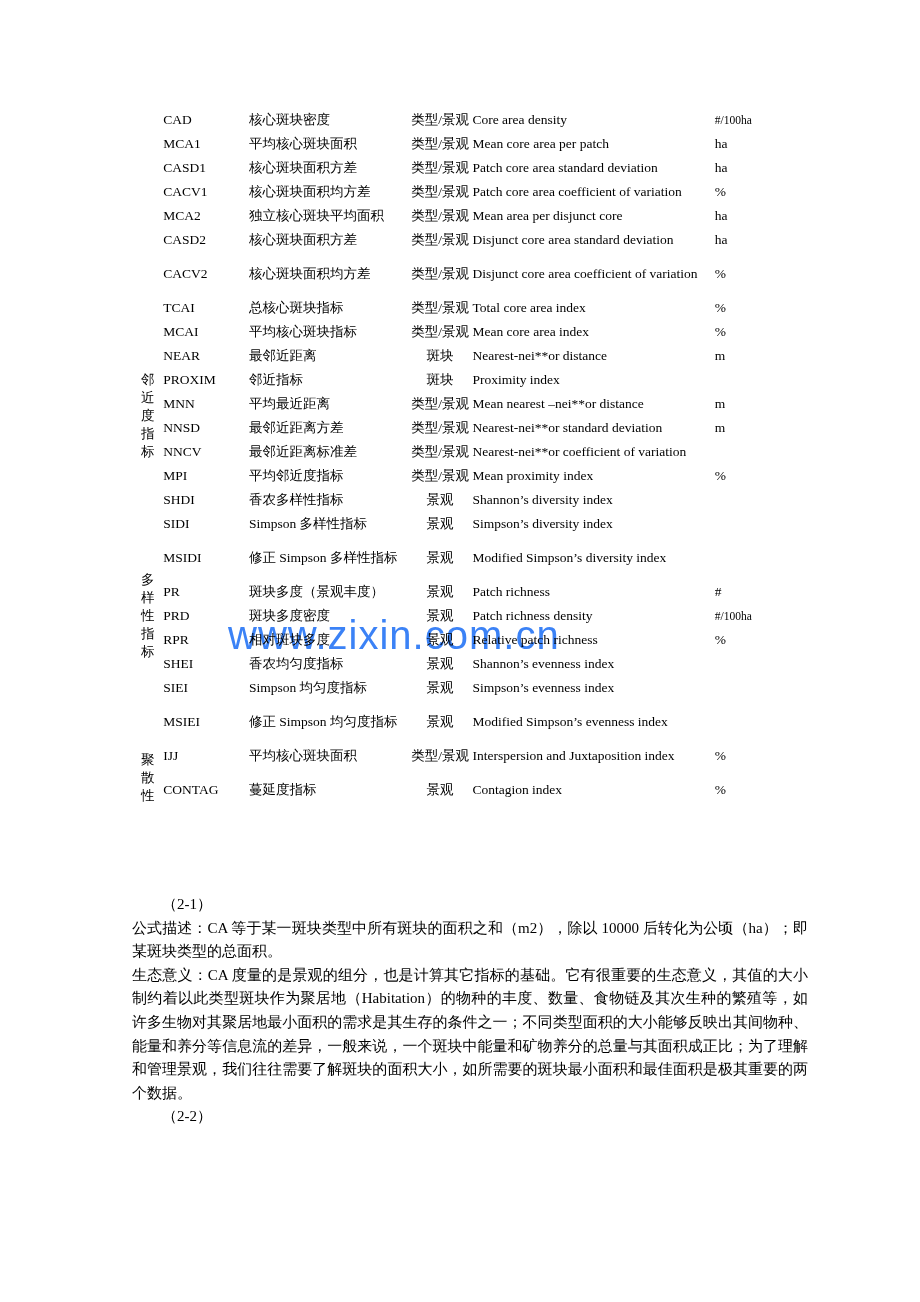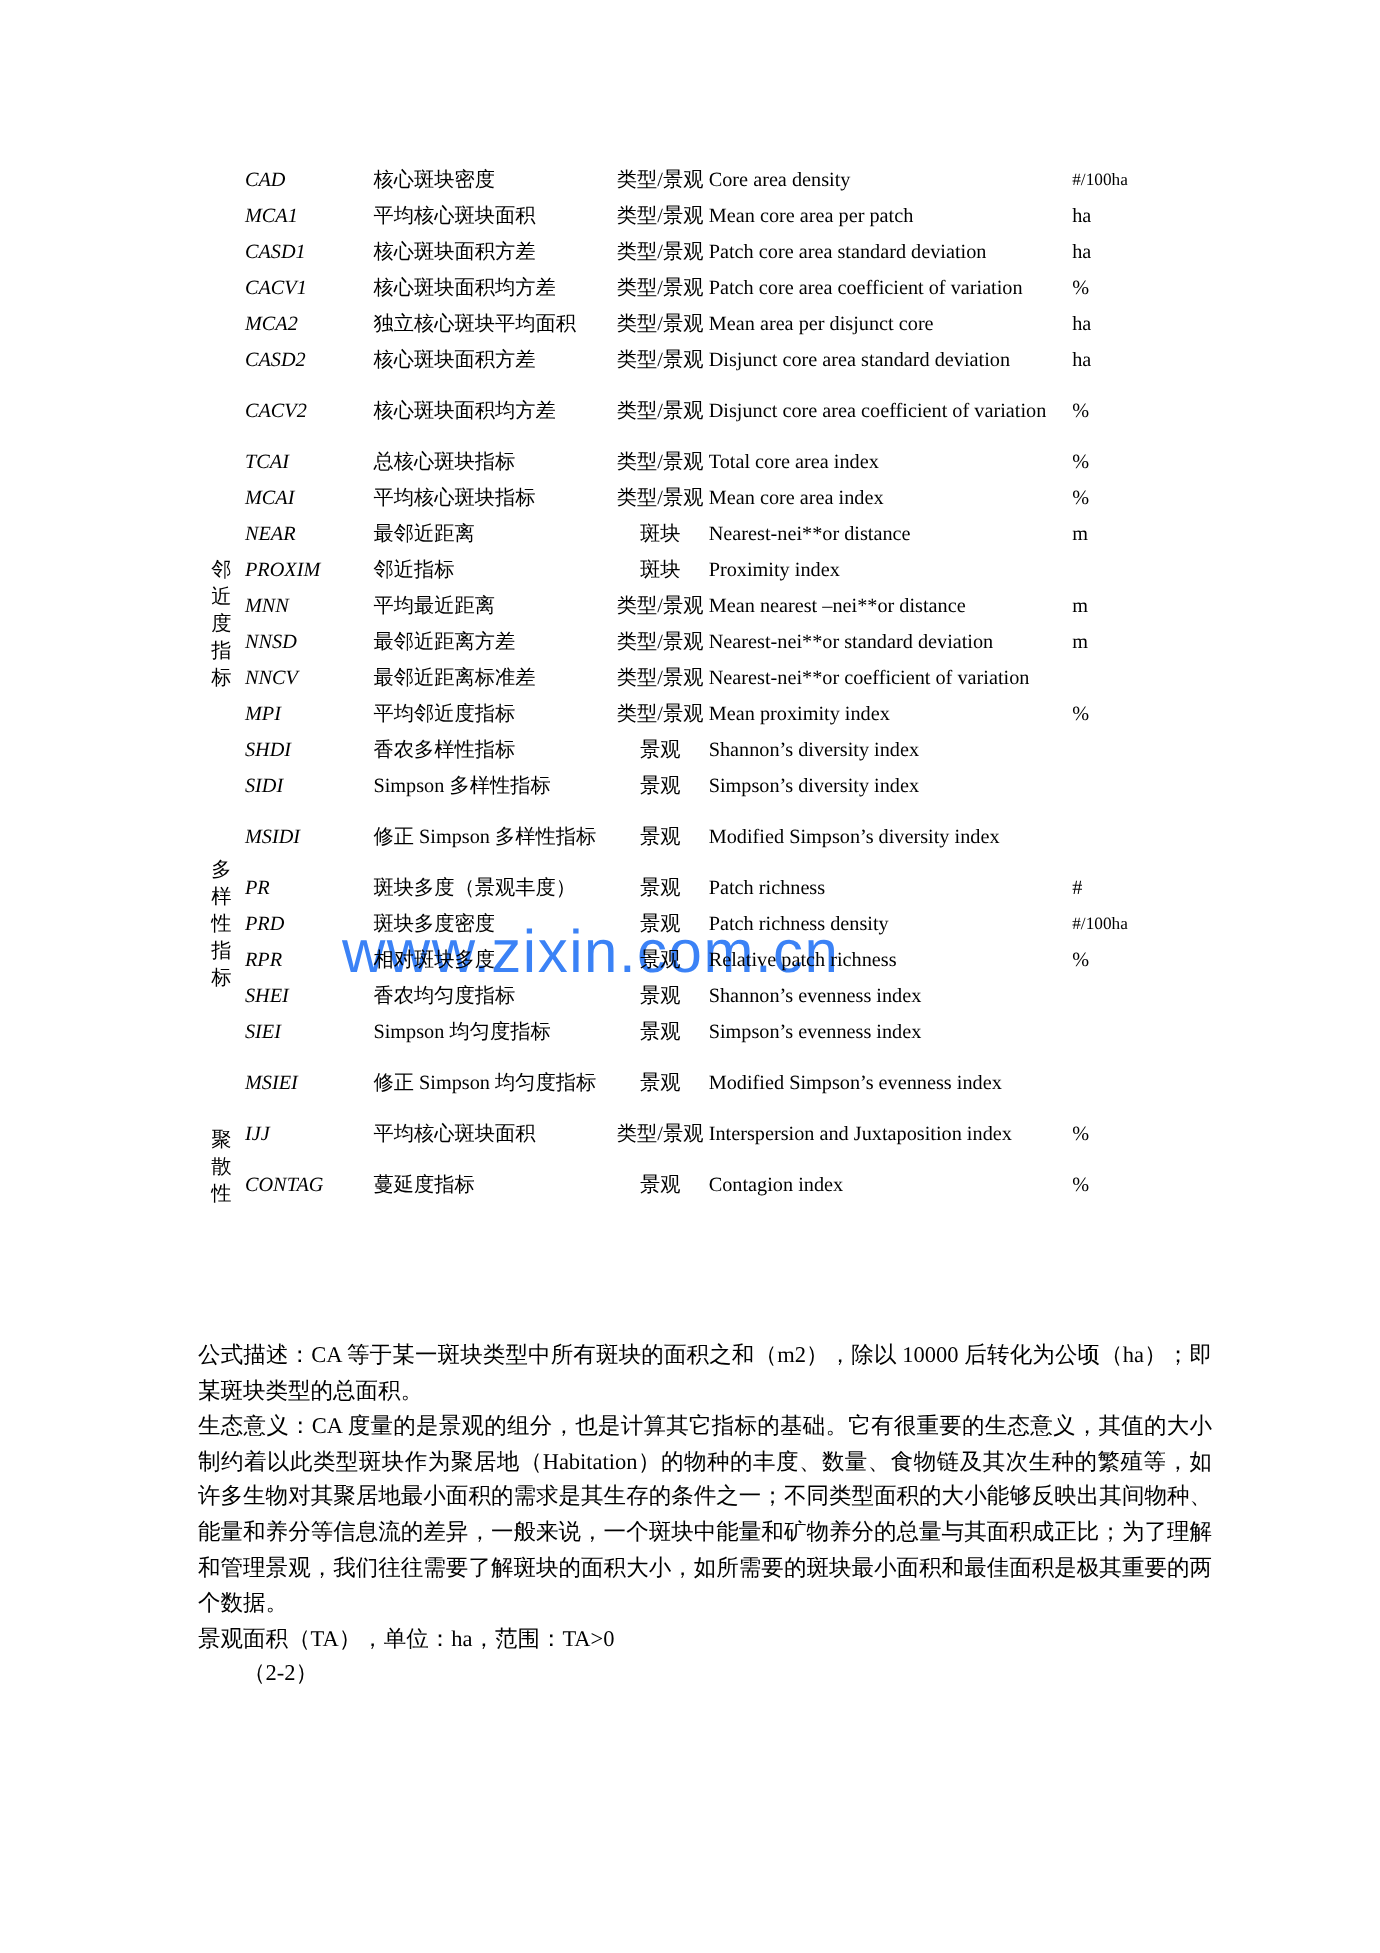--- a/index.html
+++ b/index.html
@@ -62,21 +62,20 @@
     text-align: center;
     font-size: 13.5px;
     color: #000;
   }
   td.c-code {
     width: 82px;
     padding-left: 8px;
     font-size: 15px;
     font-family: "Liberation Serif", serif;
     white-space: nowrap;
-    font-style: italic;
   }
   td.c-cn {
     width: 152px;
     font-size: 13.5px;
     padding-right: 4px;
   }
   td.c-scale {
     width: 62px;
     font-size: 13px;
     white-space: nowrap;
@@ -349,20 +348,20 @@
             <td class="c-code">CONTAG</td>
             <td class="c-cn">蔓延度指标</td>
             <td class="c-scale">景观</td>
             <td class="c-en">Contagion index</td>
             <td class="c-unit">%</td>
           </tr>
         </tbody>
     </table>
 
     <div class="body-text">
+      <p class="indent2">（2-1）</p>
       <p>公式描述：CA 等于某一斑块类型中所有斑块的面积之和（m2），除以 10000 后转化为公顷（ha）；即某斑块类型的总面积。</p>
       <p>生态意义：CA 度量的是景观的组分，也是计算其它指标的基础。它有很重要的生态意义，其值的大小制约着以此类型斑块作为聚居地（Habitation）的物种的丰度、数量、食物链及其次生种的繁殖等，如许多生物对其聚居地最小面积的需求是其生存的条件之一；不同类型面积的大小能够反映出其间物种、能量和养分等信息流的差异，一般来说，一个斑块中能量和矿物养分的总量与其面积成正比；为了理解和管理景观，我们往往需要了解斑块的面积大小，如所需要的斑块最小面积和最佳面积是极其重要的两个数据。</p>
-      <p>景观面积（TA），单位：ha，范围：TA&gt;0</p>
       <p class="indent2">（2-2）</p>
     </div>
 
   </div>
 </div>
 
 </body></html>

